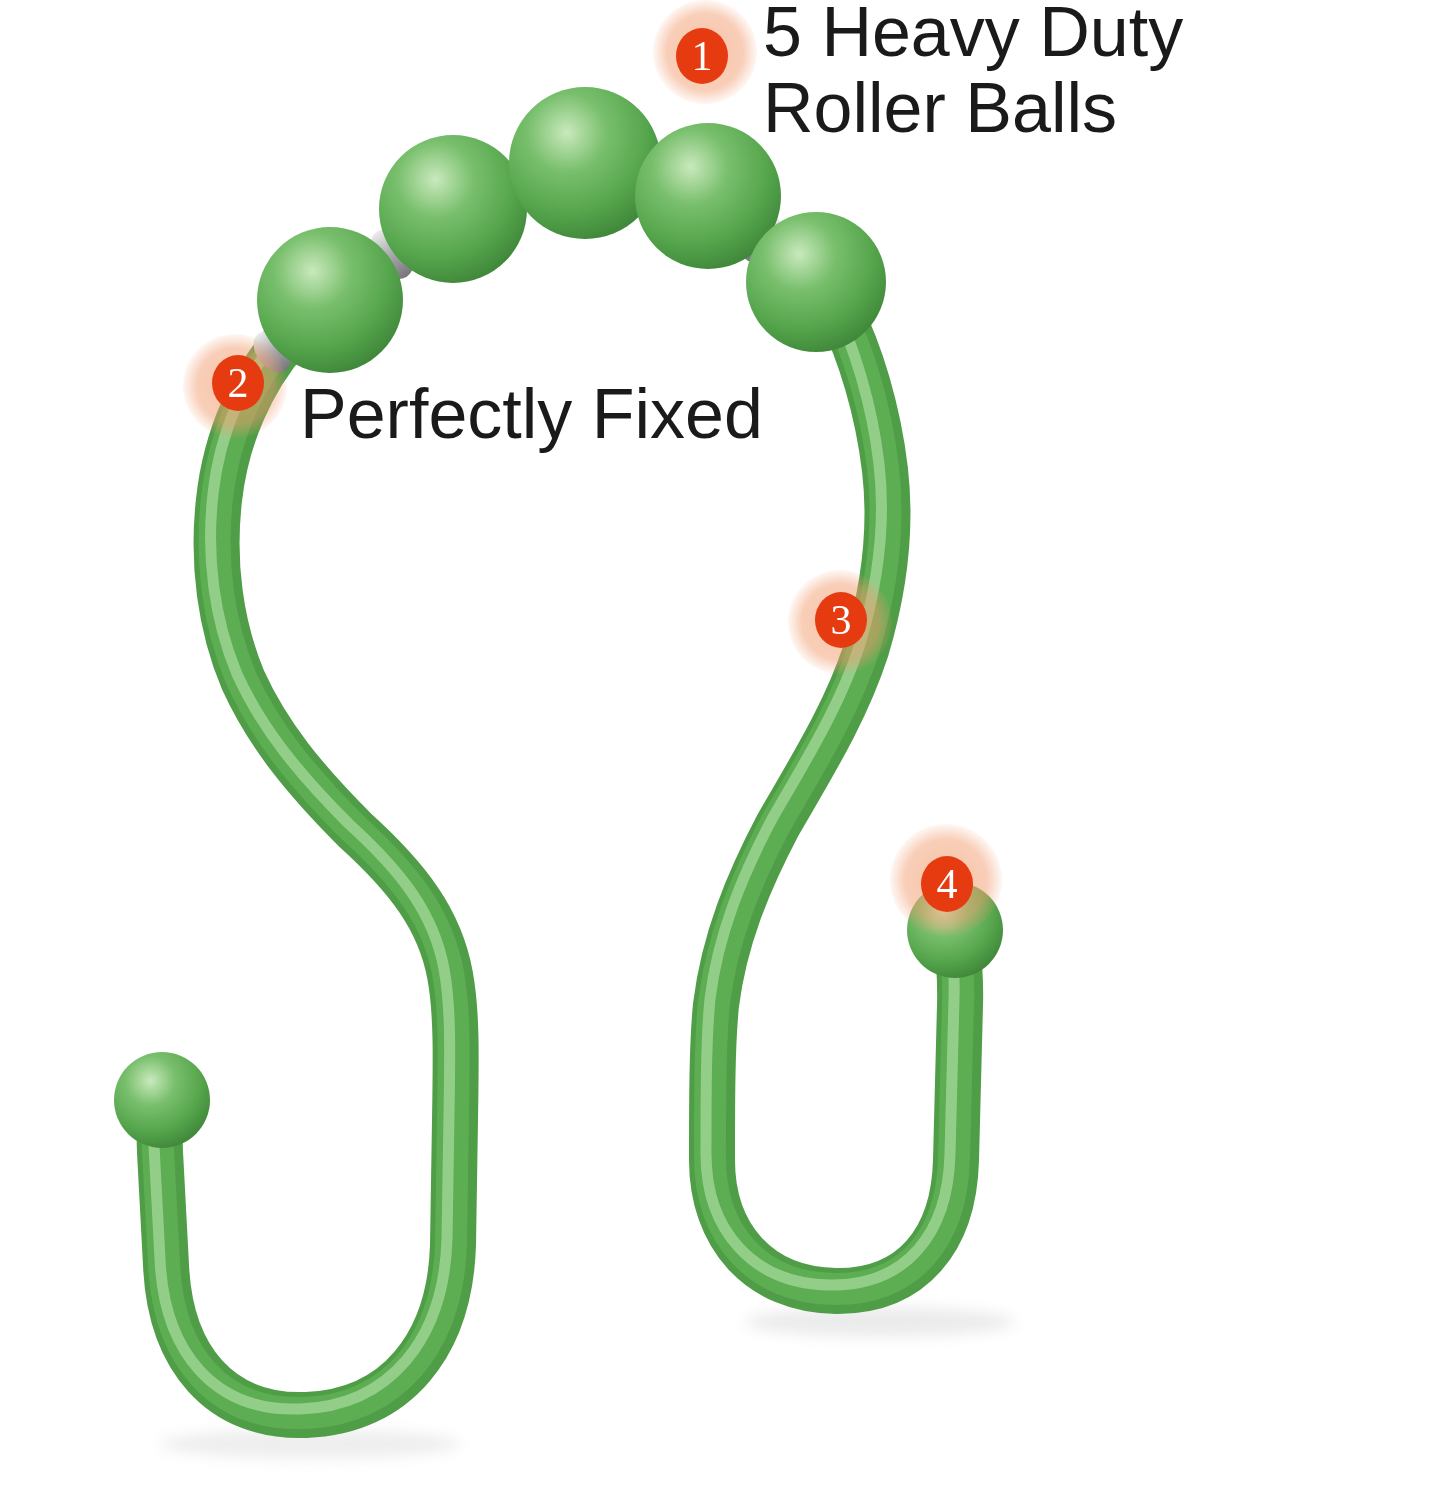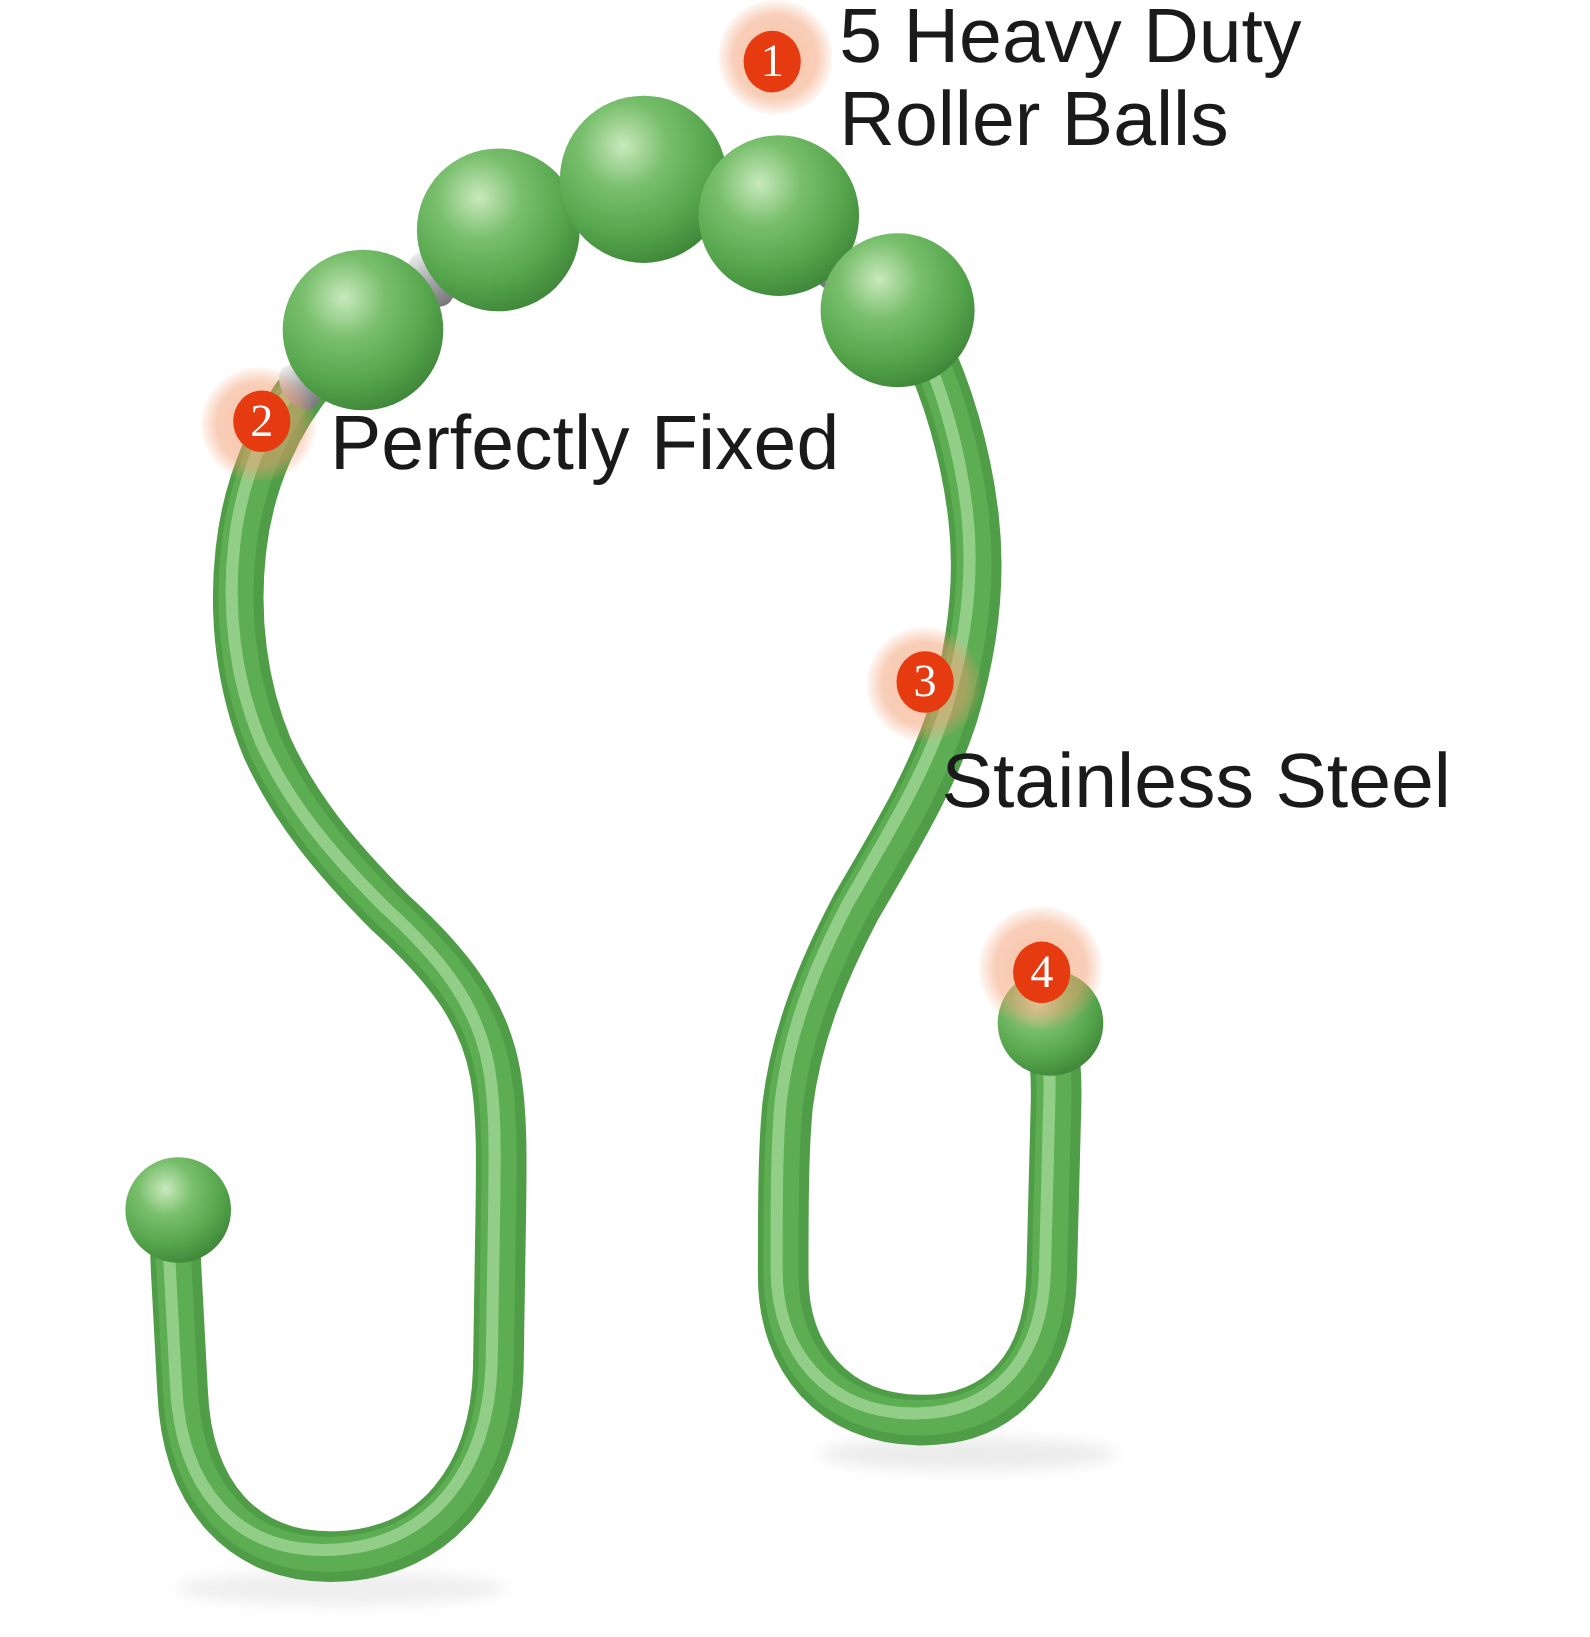--- a/index.html
+++ b/index.html
@@ -168,26 +168,25 @@
   <div class="badge" style="left:676px;top:28px;">
     <span>1</span>
   </div>
   <div class="label" style="left:763px;top:-6px;">5 Heavy Duty
 Roller Balls</div>
 
   <div class="glow" style="left:183px;top:334px;"></div>
   <div class="badge" style="left:212px;top:355px;">
     <span>2</span>
   </div>
-  <div class="label" style="left:300px;top:364px;">Perfectly Fixed</div>
+  <div class="label" style="left:300px;top:376px;">Perfectly Fixed</div>
 
   <div class="glow" style="left:788px;top:570px;"></div>
   <div class="badge" style="left:815px;top:592px;">
     <span>3</span>
   </div>
-  <div class="label" style="left:856px;top:672px;">Stainless Steel</div>
 
   <div class="glow" style="left:890px;top:824px;width:112px;height:112px;"></div>
   <div class="badge" style="left:921px;top:856px;">
     <span>4</span>
   </div>
 
 </div>
 
 </body></html>

